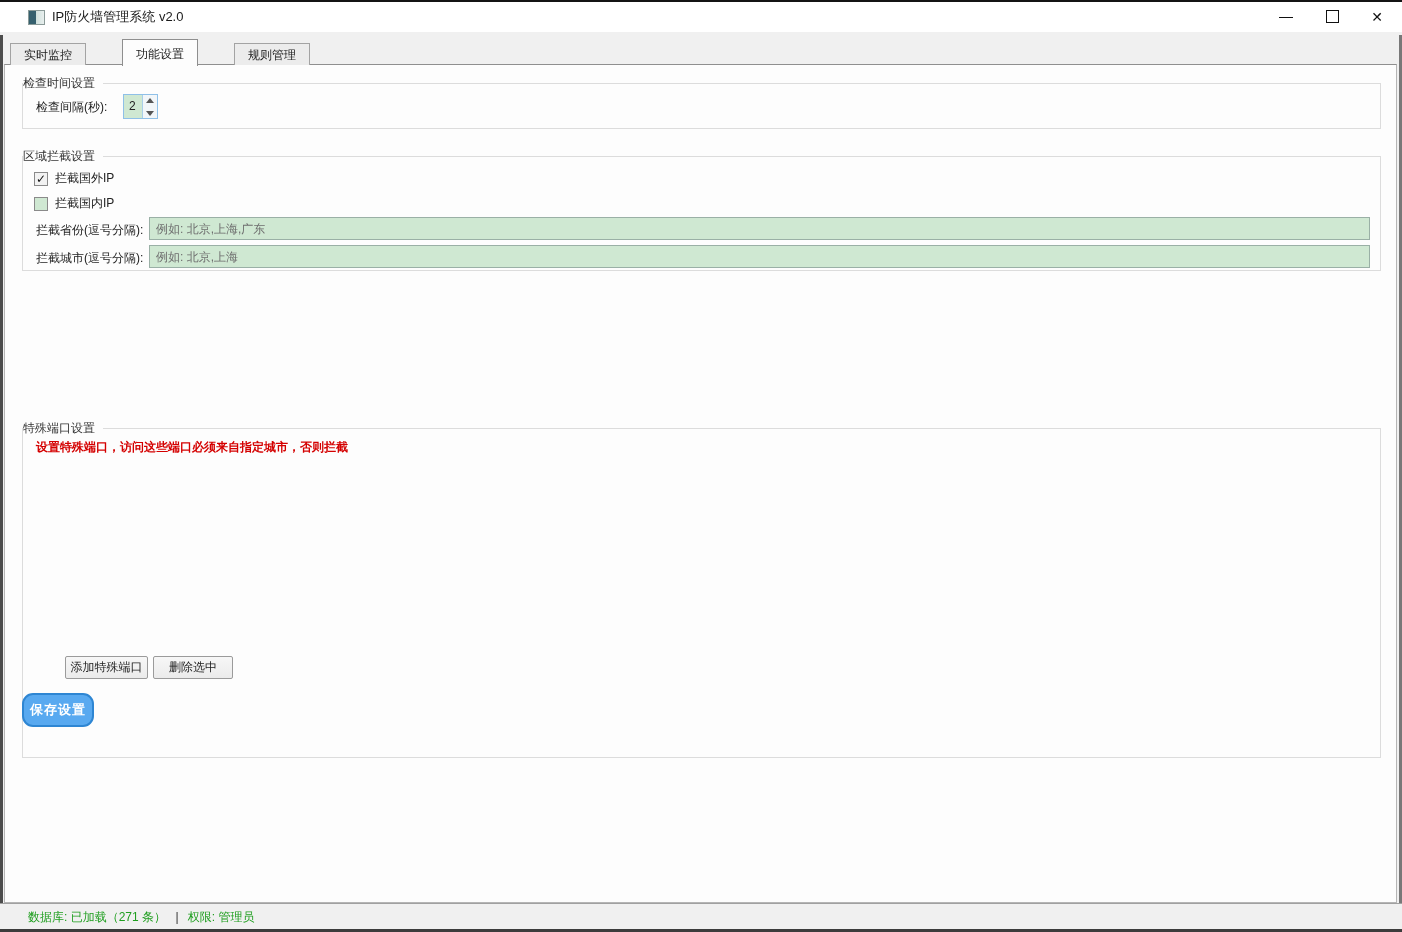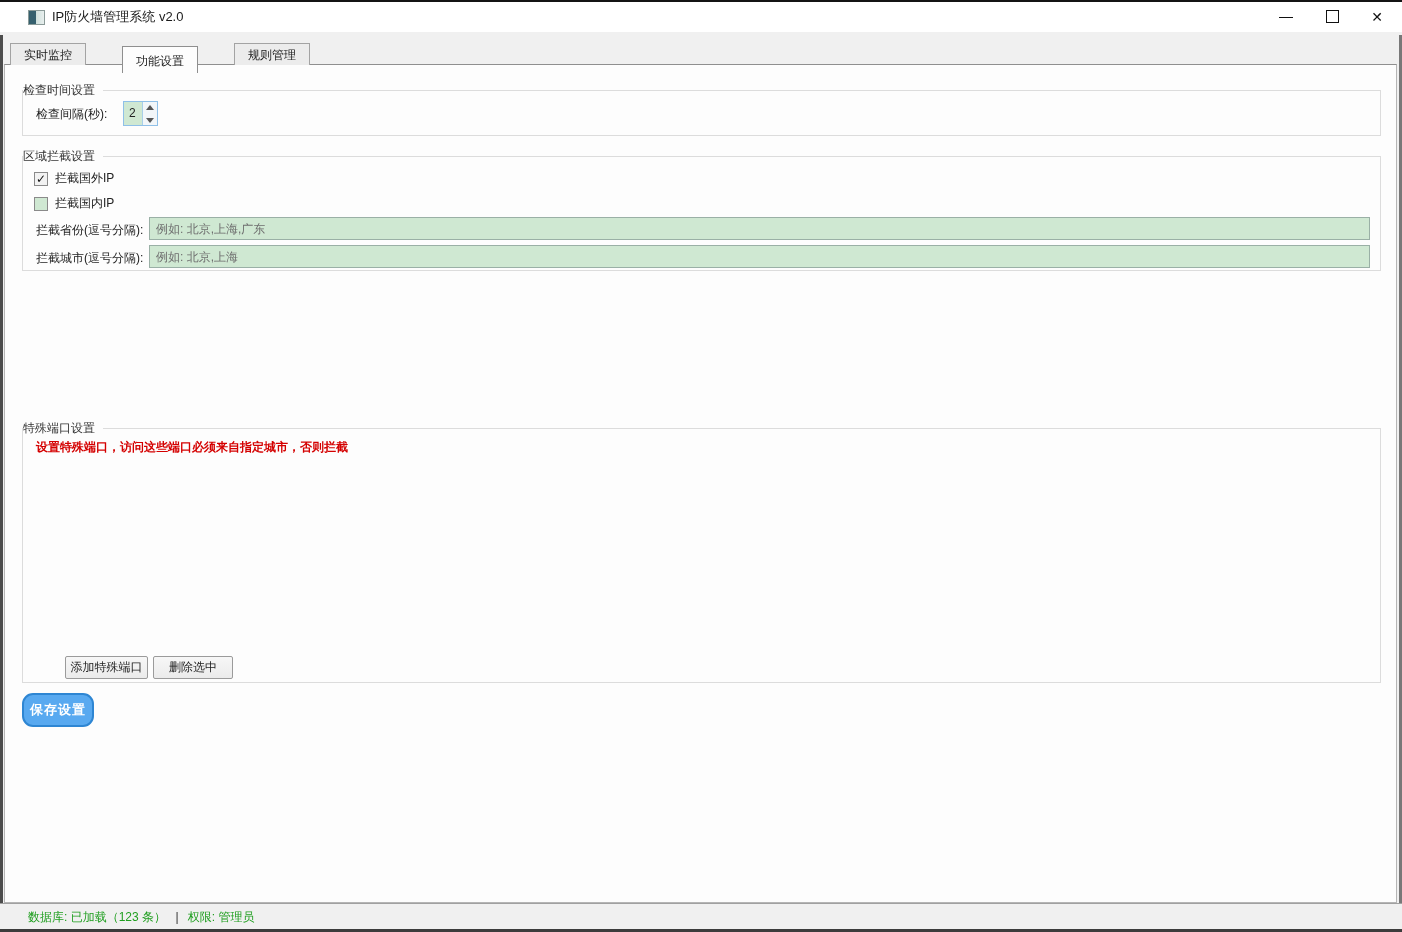--- a/index.html
+++ b/index.html
@@ -17,32 +17,32 @@
   .glyph-min  { position:absolute; left:10px; top:15px; width:14px; height:1px; background:#111; }
   .glyph-max  { position:absolute; left:10px; top:8px; width:13px; height:13px; border:1px solid #111; }
   .glyph-close{ position:absolute; left:0; top:0; width:34px; height:30px; line-height:30px; text-align:center; font-size:14px; color:#111; }
   .edge-left  { position:absolute; left:0; top:35px; width:3px;  height:894px; background:#4c4c4c; }
   .edge-right { position:absolute; left:1399px; top:35px; width:3px; height:894px; background:#787878; }
   .bottom-bar { position:absolute; left:0; top:929px; width:1402px; height:3px; background:#3c3c3c; }
 
   
   .tabbar { position:absolute; left:10px; top:39px; height:26px; display:flex; align-items:flex-end; z-index:3;gap:34px; }
   .tab { border:1px solid #a3a3a3; border-bottom:none; background:#ececec; padding:3px 13px 3px 13px; margin-right:2px; height:22px; cursor:pointer; color:#222; }
-  .tab.active { background:#fdfdfd; border-color:#8f8f8f; padding-top:6px; height:27px; position:relative; top:8px; z-index:4; }
+  .tab.active { background:#fdfdfd; border-color:#8f8f8f; padding-top:6px; height:27px; position:relative; top:1px; z-index:4; }
 
   
   .content { position:absolute; left:4px; top:64px; width:1393px; height:839px; background:#fdfdfd; border:1px solid #b5b5b5; border-top:1px solid #8f8f8f; z-index:1; }
 
   
   .groupbox { position:absolute; border:1px solid #dcdcdc; background:#fdfdfd; z-index:2; }
   .legend { position:absolute; top:-9px; left:0; background:#fdfdfd; padding-right:8px; font-size:12px; color:#333; white-space:nowrap; }
-  .gb1 { left:22px; top:90px;  width:1359px; height:46px;  }
+  .gb1 { left:22px; top:83px;  width:1359px; height:46px;  }
   .gb2 { left:22px; top:156px; width:1359px; height:115px; }
   .gb3 { left:22px; top:298px; width:1359px; height:100px; }
-  .gb4 { left:22px; top:428px; width:1359px; height:255px;padding-left:48px; }
+  .gb4 { left:22px; top:428px; width:1359px; height:330px;padding-left:48px; }
 
   .flabel { position:absolute; left:13px; color:#222; white-space:nowrap; }
 
   
   .spin { position:absolute; left:100px; top:10px; width:35px; height:25px; border:1px solid #8fc0e8; background:#cfe8d2; display:flex; }
   .spin-val { flex:1; padding-left:5px; line-height:23px; color:#222; }
   .spin-btns { width:15px; border-left:1px solid #a9cfe8; display:flex; flex-direction:column; background:#f2f6f9; }
   .spin-btn { flex:1; position:relative; cursor:pointer; }
   .tri-up   { position:absolute; left:3px; top:3px;  width:0; height:0; border-left:4px solid transparent; border-right:4px solid transparent; border-bottom:5px solid #555; }
   .tri-down { position:absolute; left:3px; top:4px;  width:0; height:0; border-left:4px solid transparent; border-right:4px solid transparent; border-top:5px solid #555; }
@@ -149,21 +149,21 @@
     <span class="legend">特殊端口设置</span>
     <span class="redwarn" style="top:10px;">设置特殊端口，访问这些端口必须来自指定城市，否则拦截</span>
     <div class="btn btn-add">添加特殊端口</div>
     <div class="btn btn-del">删除选中</div>
   </div>
 
   <div class="save-btn">保存设置</div>
 
   <div class="statusbar">
     <div class="status-text">
-      <span>数据库: 已加载（123 条）</span>
+      <span>数据库: 已加载（271 条）</span>
       <span class="sep">|</span>
       <span>权限: 管理员</span>
     </div>
   </div>
 
   <div class="bottom-bar"></div>
 
 </div>
 
 </body></html>

